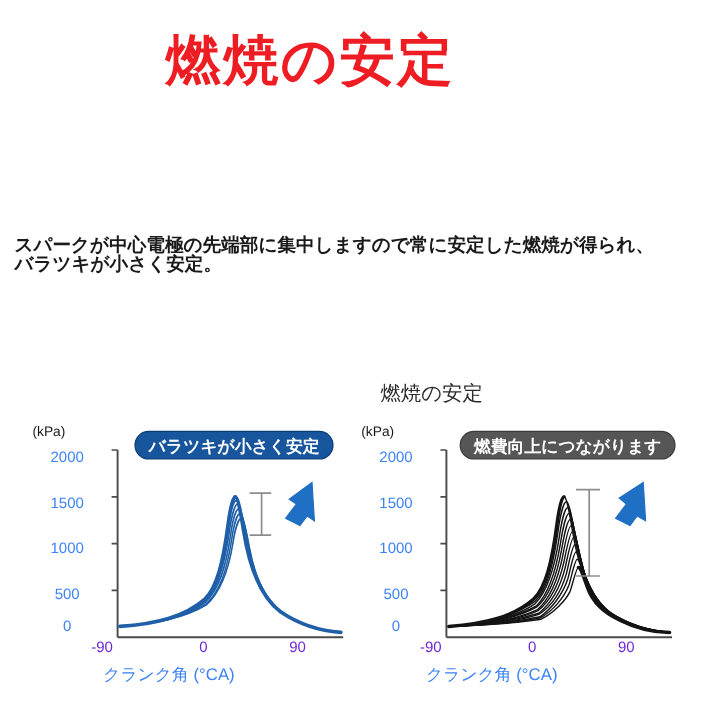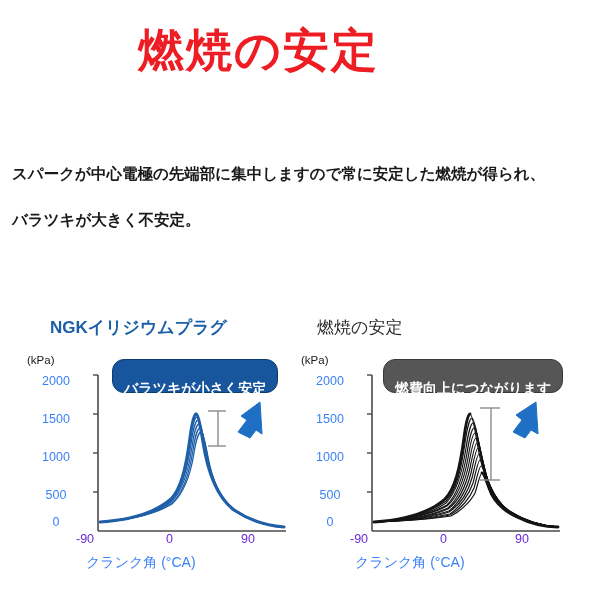--- a/index.html
+++ b/index.html
@@ -33,21 +33,21 @@
   .body-copy {
     position: absolute;
     left: 12px;
     width: 580px;
     font-size: 15.5px;
     font-weight: bold;
     color: #1a1a1a;
     letter-spacing: 0px;
     white-space: nowrap;
   }
-  #body-line-1 { top: 164px; }
+  #body-line-1 { top: 194px; }
   #body-line-2 { top: 210px; }
 
   .panel {
     position: absolute;
     top: 310px;
     width: 280px;
     height: 265px;
   }
   #panel-left  { left: 26px; }
   #panel-right { left: 300px; }
@@ -69,21 +69,21 @@
     font-size: 11.5px;
     color: #1a1a1a;
     white-space: nowrap;
   }
 
   .badge {
     position: absolute;
     top: 49px;
     height: 24px;
     line-height: 24px;
-    padding: 16px 11px;
+    padding: 0 11px;
     border-radius: 12px;
     font-size: 14px;
     font-weight: bold;
     white-space: nowrap;
     color: #ffffff;
     box-sizing: border-box;
   }
   #badge-left {
     left: 86px;
     background: #17559c;
@@ -127,25 +127,24 @@
   }
   #panel-left .axis-title  { left: 60px; }
   #panel-right .axis-title { left: 55px; }
 </style>
 </head>
 <body>
 
 <div id="page-title">燃焼の安定</div>
 
 <div class="body-copy" id="body-line-1">スパークが中心電極の先端部に集中しますので常に安定した燃焼が得られ、</div>
-<div class="body-copy" id="body-line-2">バラツキが大きく不安定。</div>
+<div class="body-copy" id="body-line-2">バラツキが小さく安定。</div>
 
 <div class="panel" id="panel-left">
 
-  <div class="panel-title">NGKイリジウムプラグ</div>
 
   <div class="unit-label">(kPa)</div>
 
   <div class="badge" id="badge-left">バラツキが小さく安定</div>
 
   <div class="tick-label" style="left:2px;  top:64px; width:56px;">2000</div>
   <div class="tick-label" style="left:2px;  top:102px; width:56px;">1500</div>
   <div class="tick-label" style="left:2px;  top:140px; width:56px;">1000</div>
   <div class="tick-label" style="left:2px;  top:178px; width:56px;">500</div>
   <div class="tick-label" style="left:2px;  top:205px; width:56px;">0</div>

